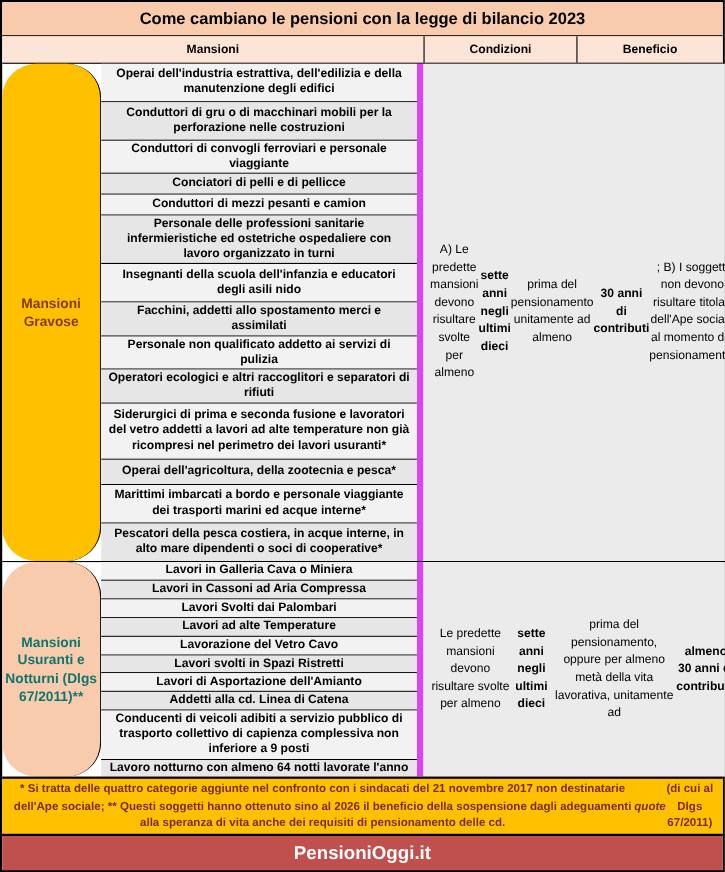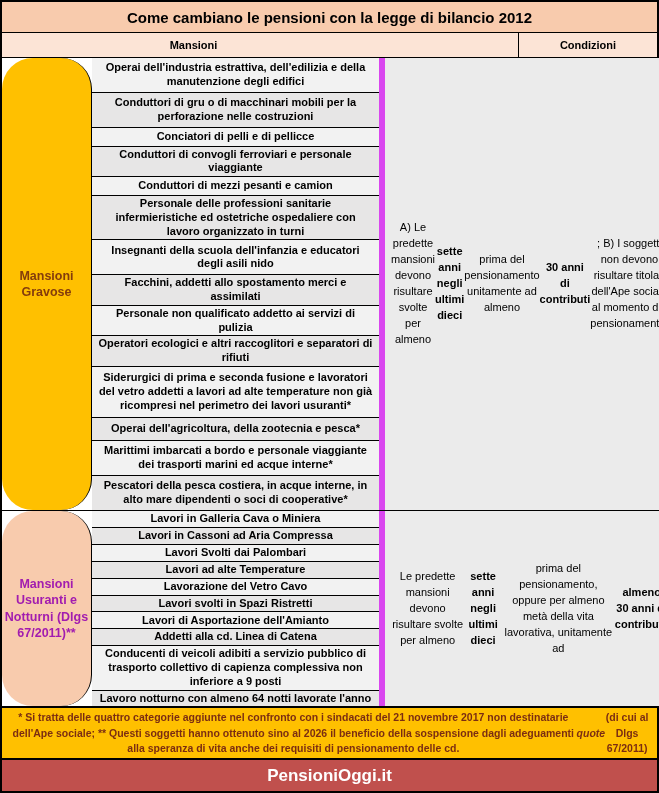--- a/index.html
+++ b/index.html
@@ -31,21 +31,21 @@
   .left{flex:0 0 523px;display:flex;flex-direction:column;min-height:0;}
   .section{display:flex;min-height:0;}
   .s1{flex:0 0 452px;}
   .s2{flex:1;border-top:1px solid #000;}
   .sec-label{
     flex:0 0 90px;border-right:1px solid #000;
     display:flex;align-items:center;justify-content:center;text-align:center;
     font-weight:bold;font-size:12.5px;padding:2px;line-height:1.3;border-radius:31px;
   }
   .label-gold{background:var(--gold,#FFC000);color:var(--label_red,#843C0C);}
-  .label-peach{background:var(--peach,#F8CBAD);color:#a21caf;}
+  .label-peach{background:var(--peach,#F8CBAD);color:#0f766e;}
   .jobs{flex:0 0 293px;display:flex;flex-direction:column;border-right:6px solid #d946ef;min-height:0;}
   .job{
     flex:var(--l,1) 1 0;
     display:flex;align-items:center;justify-content:center;
     text-align:center;font-size:11px;font-weight:bold;line-height:1.25;
     padding:1px 6px;
   }
   .job:not(:last-child){border-bottom:1px solid #000;}
   .jobs .job:nth-child(odd){background:var(--row_light,#F2F2F2);}
   .jobs .job:nth-child(even){background:var(--row_dark,#E7E6E6);}
@@ -65,37 +65,38 @@
     background:var(--brand_red,#C0504D);color:#fff;
     display:flex;align-items:center;justify-content:center;
     font-size:17px;font-weight:bold;
   }
 </style>
 </head>
 <body>
 
 <div class="table">
 
-  <div class="title">Come cambiano le pensioni con la legge di bilancio 2012</div>
+  <div class="title">Come cambiano le pensioni con la legge di bilancio 2023</div>
 
   <div class="header">
     <div class="h-mansioni">Mansioni</div>
     <div class="h-cond">Condizioni</div>
+    <div class="h-benef">Beneficio</div>
   </div>
 
   <div class="body">
     <div class="left">
 
       <div class="section s1">
         <div class="sec-label label-gold">Mansioni Gravose</div>
         <div class="jobs">
           <div class="job" style="--l:2">Operai dell'industria estrattiva, dell'edilizia e della manutenzione degli edifici</div>
           <div class="job" style="--l:2">Conduttori di gru o di macchinari mobili per la perforazione nelle costruzioni</div>
+          <div class="job" style="--l:1">Conduttori di convogli ferroviari e personale viaggiante</div>
           <div class="job" style="--l:1">Conciatori di pelli e di pellicce</div>
-          <div class="job" style="--l:1">Conduttori di convogli ferroviari e personale viaggiante</div>
           <div class="job" style="--l:1">Conduttori di mezzi pesanti e camion</div>
           <div class="job" style="--l:2">Personale delle professioni sanitarie infermieristiche ed ostetriche ospedaliere con lavoro organizzato in turni</div>
           <div class="job" style="--l:2">Insegnanti della scuola dell'infanzia e educatori degli asili nido</div>
           <div class="job" style="--l:1">Facchini, addetti allo spostamento merci e assimilati</div>
           <div class="job" style="--l:1">Personale non qualificato addetto ai servizi di pulizia</div>
           <div class="job" style="--l:1">Operatori ecologici e altri raccoglitori e separatori di rifiuti</div>
           <div class="job" style="--l:3">Siderurgici di prima e seconda fusione e lavoratori del vetro addetti a lavori ad alte temperature non già ricompresi nel perimetro dei lavori usuranti*</div>
           <div class="job" style="--l:1.3">Operai dell'agricoltura, della zootecnia e pesca*</div>
           <div class="job" style="--l:2">Marittimi imbarcati a bordo e personale viaggiante dei trasporti marini ed acque interne*</div>
           <div class="job" style="--l:2">Pescatori della pesca costiera, in acque interne, in alto mare dipendenti o soci di cooperative*</div>

